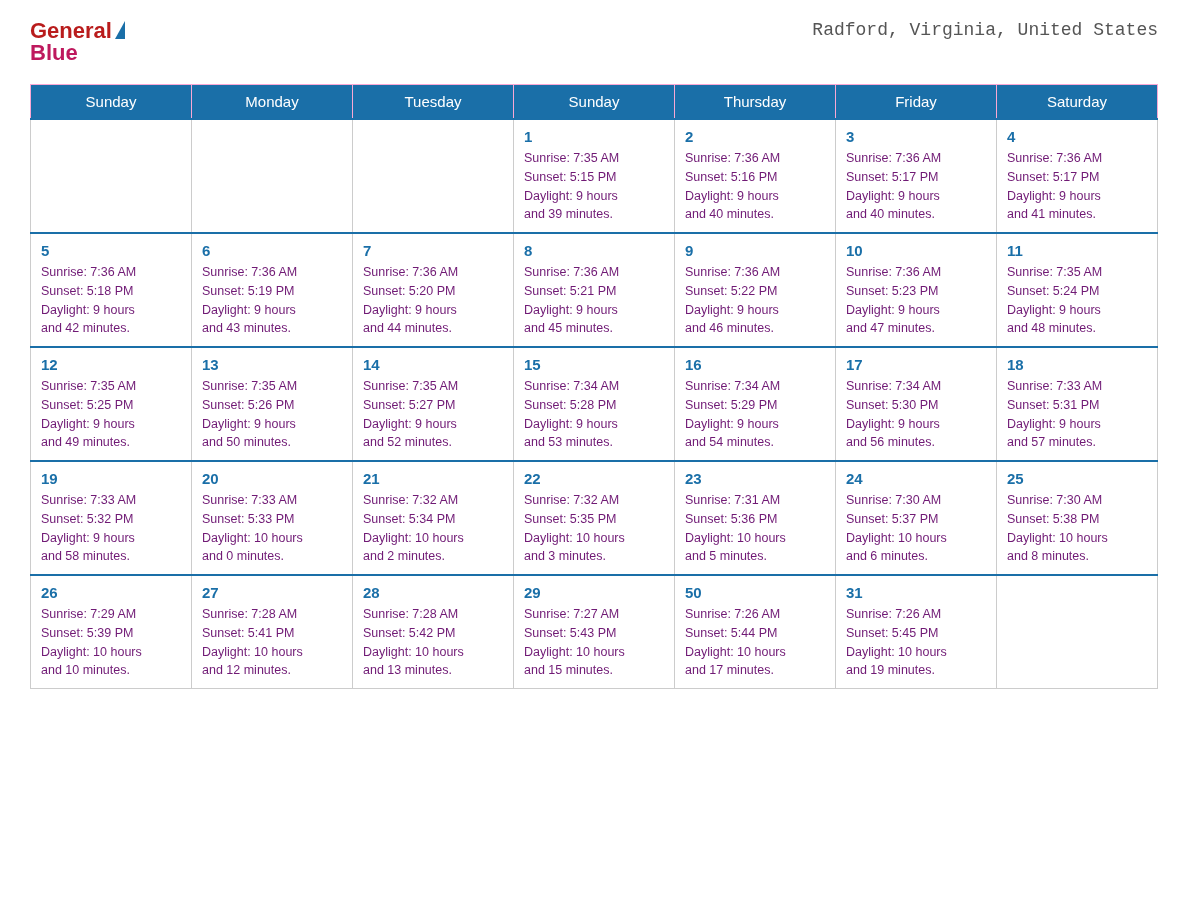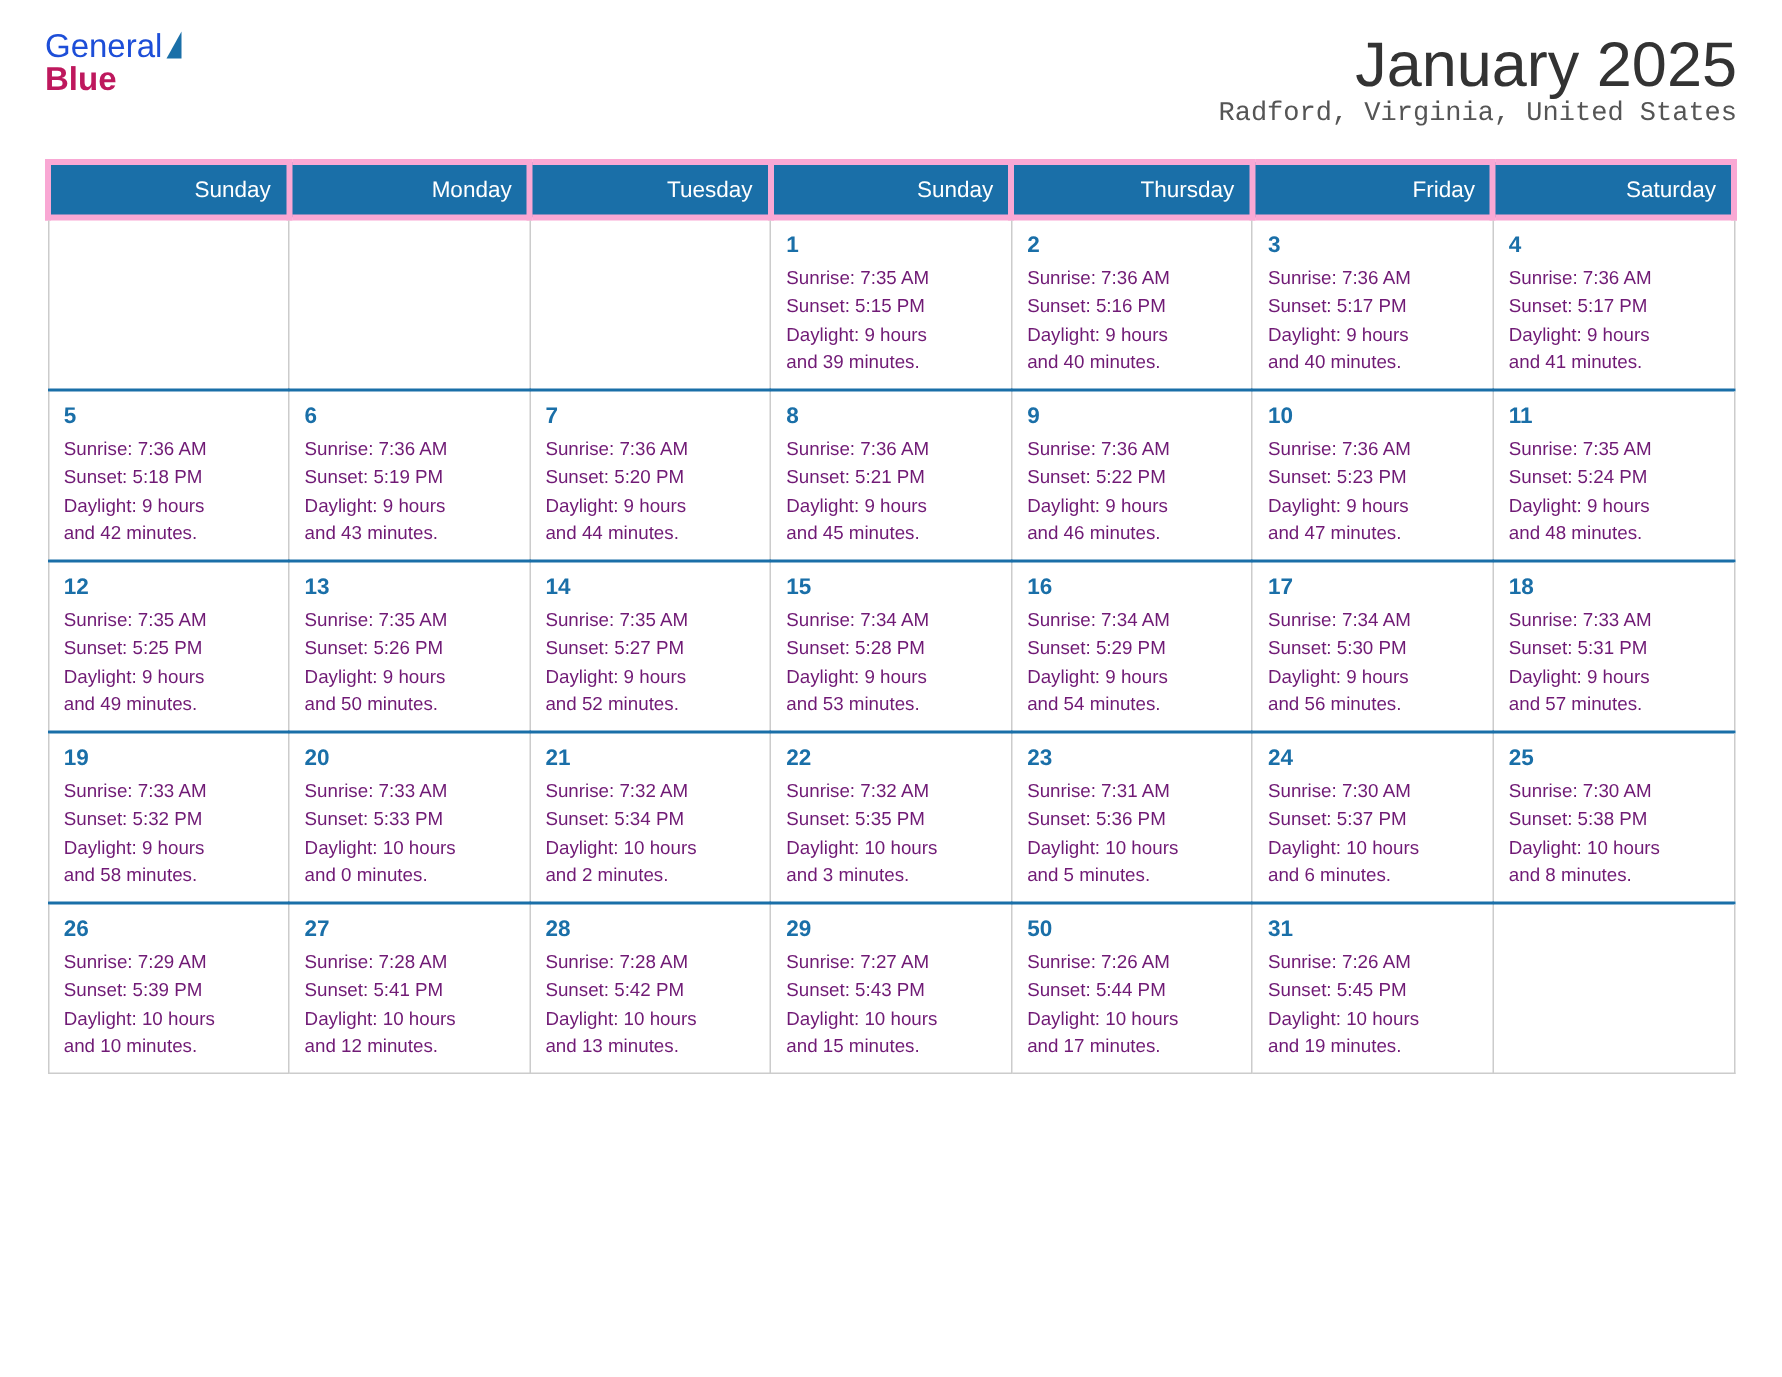--- a/index.html
+++ b/index.html
@@ -16,22 +16,22 @@
       justify-content: space-between;
       align-items: flex-start;
       margin-bottom: 20px;
     }
     .logo-container {
       display: flex;
       align-items: center;
     }
     .logo-text-general {
       font-size: 22px;
-      font-weight: normal;
-      color: #1d4ed8;
+      font-weight: bold;
+      color: #b91c1c;
       line-height: 1;
     }
     .logo-text-blue {
       font-size: 22px;
       font-weight: bold;
       color: #be185d;
       line-height: 1;
     }
     .logo-icon {
       width: 0;
@@ -73,22 +73,22 @@
       width: 100%;
       border-collapse: collapse;
       border: 1px solid #1a6fa8;
     }
     .calendar-table th {
       background-color: #1a6fa8;
       color: #fff;
       padding: 8px 10px;
       font-size: 15px;
       font-weight: normal;
-      text-align: right;
-      border: 4px solid #f9a8d4;
+      text-align: center;
+      border: 1px solid #f9a8d4;
     }
     .calendar-table td {
       vertical-align: top;
       padding: 8px 10px;
       border: 1px solid #ccc;
       font-size: 13px;
       color: #333;
       height: 110px;
       width: 14.28%;
     }
@@ -123,21 +123,20 @@
       <div class="logo-row1">
         <span class="logo-text-general">General</span>
         <span class="logo-icon"></span>
       </div>
       <div class="logo-row2">
         <span class="logo-text-blue">Blue</span>
       </div>
     </div>
   </div>
   <div class="title-section">
-    <div class="page-title">January 2025</div>
     <div class="page-subtitle">Radford, Virginia, United States</div>
   </div>
 </div>
 
 <table class="calendar-table">
   <thead>
     <tr id="header-row">
     <th>Sunday</th>
         <th>Monday</th>
         <th>Tuesday</th>

